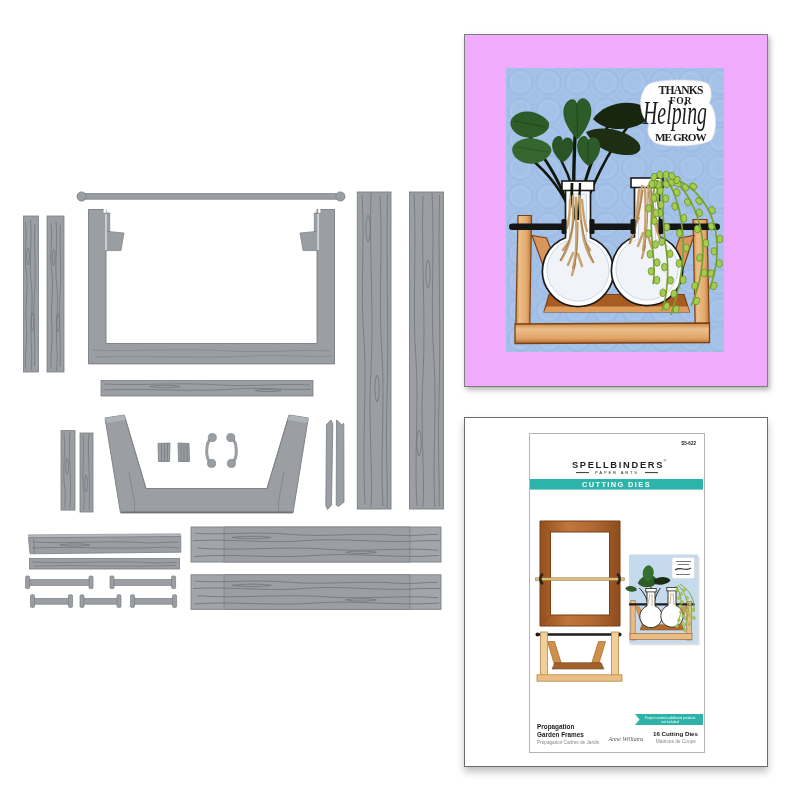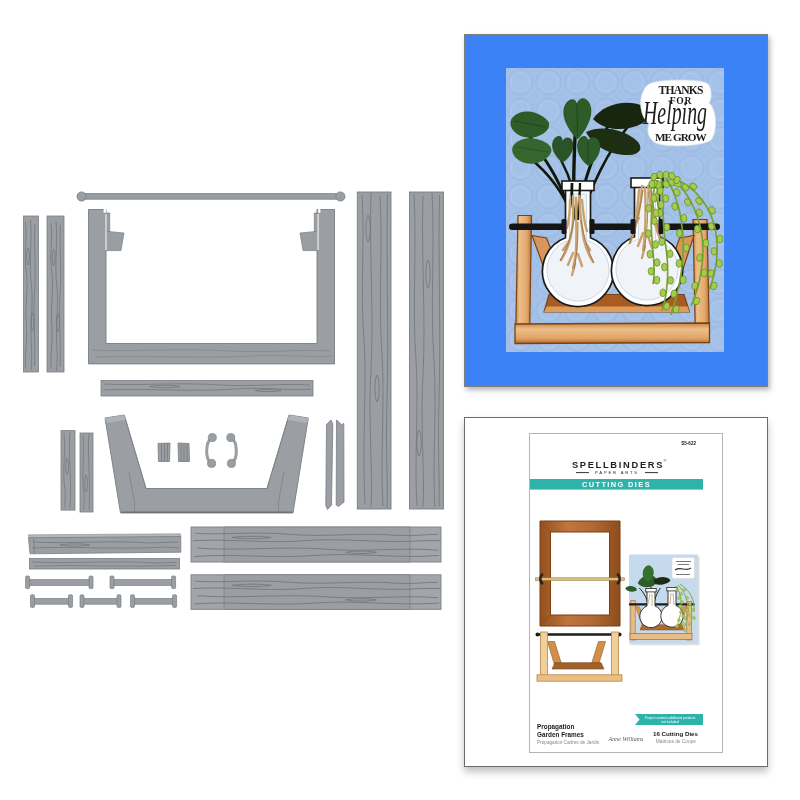--- a/index.html
+++ b/index.html
@@ -201,21 +201,21 @@
     <use href="#hgrain" transform="translate(191,529) scale(1.03,1.06)"></use>
   </g>
 
   <g>
     <rect x="191" y="574.8" width="250" height="34.5" fill="#a2a6ab" stroke="#797e83" stroke-width="0.9"></rect>
     <rect x="224" y="574.8" width="186" height="34.5" fill="#9b9fa4" stroke="#797e83" stroke-width="0.7"></rect>
     <use href="#hgrain" transform="translate(191,577) scale(1.03,1.04)"></use>
   </g>
 </svg>
 
-<div class="abs" id="cardbox" style="left:464px;top:34px;width:301.5px;height:350.5px;background:#3b82f6;border:1.6px solid #7d7d7d;box-shadow:2px 3px 5px rgba(110,110,110,.5);">
+<div class="abs" id="cardbox" style="left:464px;top:34px;width:301.5px;height:350.5px;background:#f0abfc;border:1.6px solid #7d7d7d;box-shadow:2px 3px 5px rgba(110,110,110,.5);">
 
   <svg class="abs" style="left:41px;top:33px" width="218" height="284" viewBox="0 0 218 284">
     <defs>
       <pattern id="emboss" width="28.5" height="28.5" patternUnits="userSpaceOnUse">
         <rect width="28.5" height="28.5" fill="#a4c1e8"></rect>
         <circle cx="14.25" cy="14.25" r="12.6" fill="none" stroke="#96b4e0" stroke-width="0.95"></circle>
         <circle cx="14.25" cy="14.25" r="9.2" fill="none" stroke="#b4cbed" stroke-width="0.85"></circle>
         <rect x="-3.1" y="-3.1" width="6.2" height="6.2" transform="rotate(45 0 0)" fill="none" stroke="#99b7e2" stroke-width="0.75"></rect>
         <rect x="25.4" y="-3.1" width="6.2" height="6.2" transform="rotate(45 28.5 0)" fill="none" stroke="#99b7e2" stroke-width="0.75"></rect>
         <rect x="-3.1" y="25.4" width="6.2" height="6.2" transform="rotate(45 0 28.5)" fill="none" stroke="#99b7e2" stroke-width="0.75"></rect>
@@ -402,21 +402,21 @@
       <text x="175" y="25.5" font-family="Liberation Serif, serif" font-weight="bold" font-size="11.6" text-anchor="middle" fill="#1d1d1d" textLength="45">THANKS</text>
       <text x="175" y="35.5" font-family="Liberation Serif, serif" font-weight="bold" font-size="9.6" letter-spacing="0.8" text-anchor="middle" fill="#1d1d1d">FOR</text>
       <text x="137" y="55.5" font-family="Liberation Serif, serif" font-style="italic" font-size="33" fill="#1d1d1d" textLength="64" lengthAdjust="spacingAndGlyphs">Helping</text>
       <text x="175" y="73" font-family="Liberation Serif, serif" font-weight="bold" font-size="11.2" letter-spacing="0.3" text-anchor="middle" fill="#1d1d1d" textLength="52">ME&nbsp;GROW</text>
     </g>
   </svg>
 </div>
 
 <div class="abs" id="packbox" style="left:464px;top:417px;width:301.5px;height:348px;background:#fff;border:1.8px solid #6b6b6b;box-shadow:0 5px 7px rgba(120,120,120,.45);">
 
-  <div class="abs" style="left:64px;top:15px;width:174px;height:318px;border:1px solid #b5b5b5;background:#fff;padding-left:18px;">
+  <div class="abs" style="left:64px;top:15px;width:174px;height:318px;border:1px solid #b5b5b5;background:#fff;">
   <svg class="abs" style="left:0;top:0" width="173" height="317" viewBox="0 0 173 317">
     <defs>
       <linearGradient id="mwood" x1="0" y1="0" x2="1" y2="0">
         <stop offset="0" stop-color="#93501e"></stop>
             <stop offset="0.35" stop-color="#c0763c"></stop>
         <stop offset="0.65" stop-color="#b26a34"></stop>
             <stop offset="1" stop-color="#8f4d1d"></stop>
       </linearGradient>
     </defs>
 

